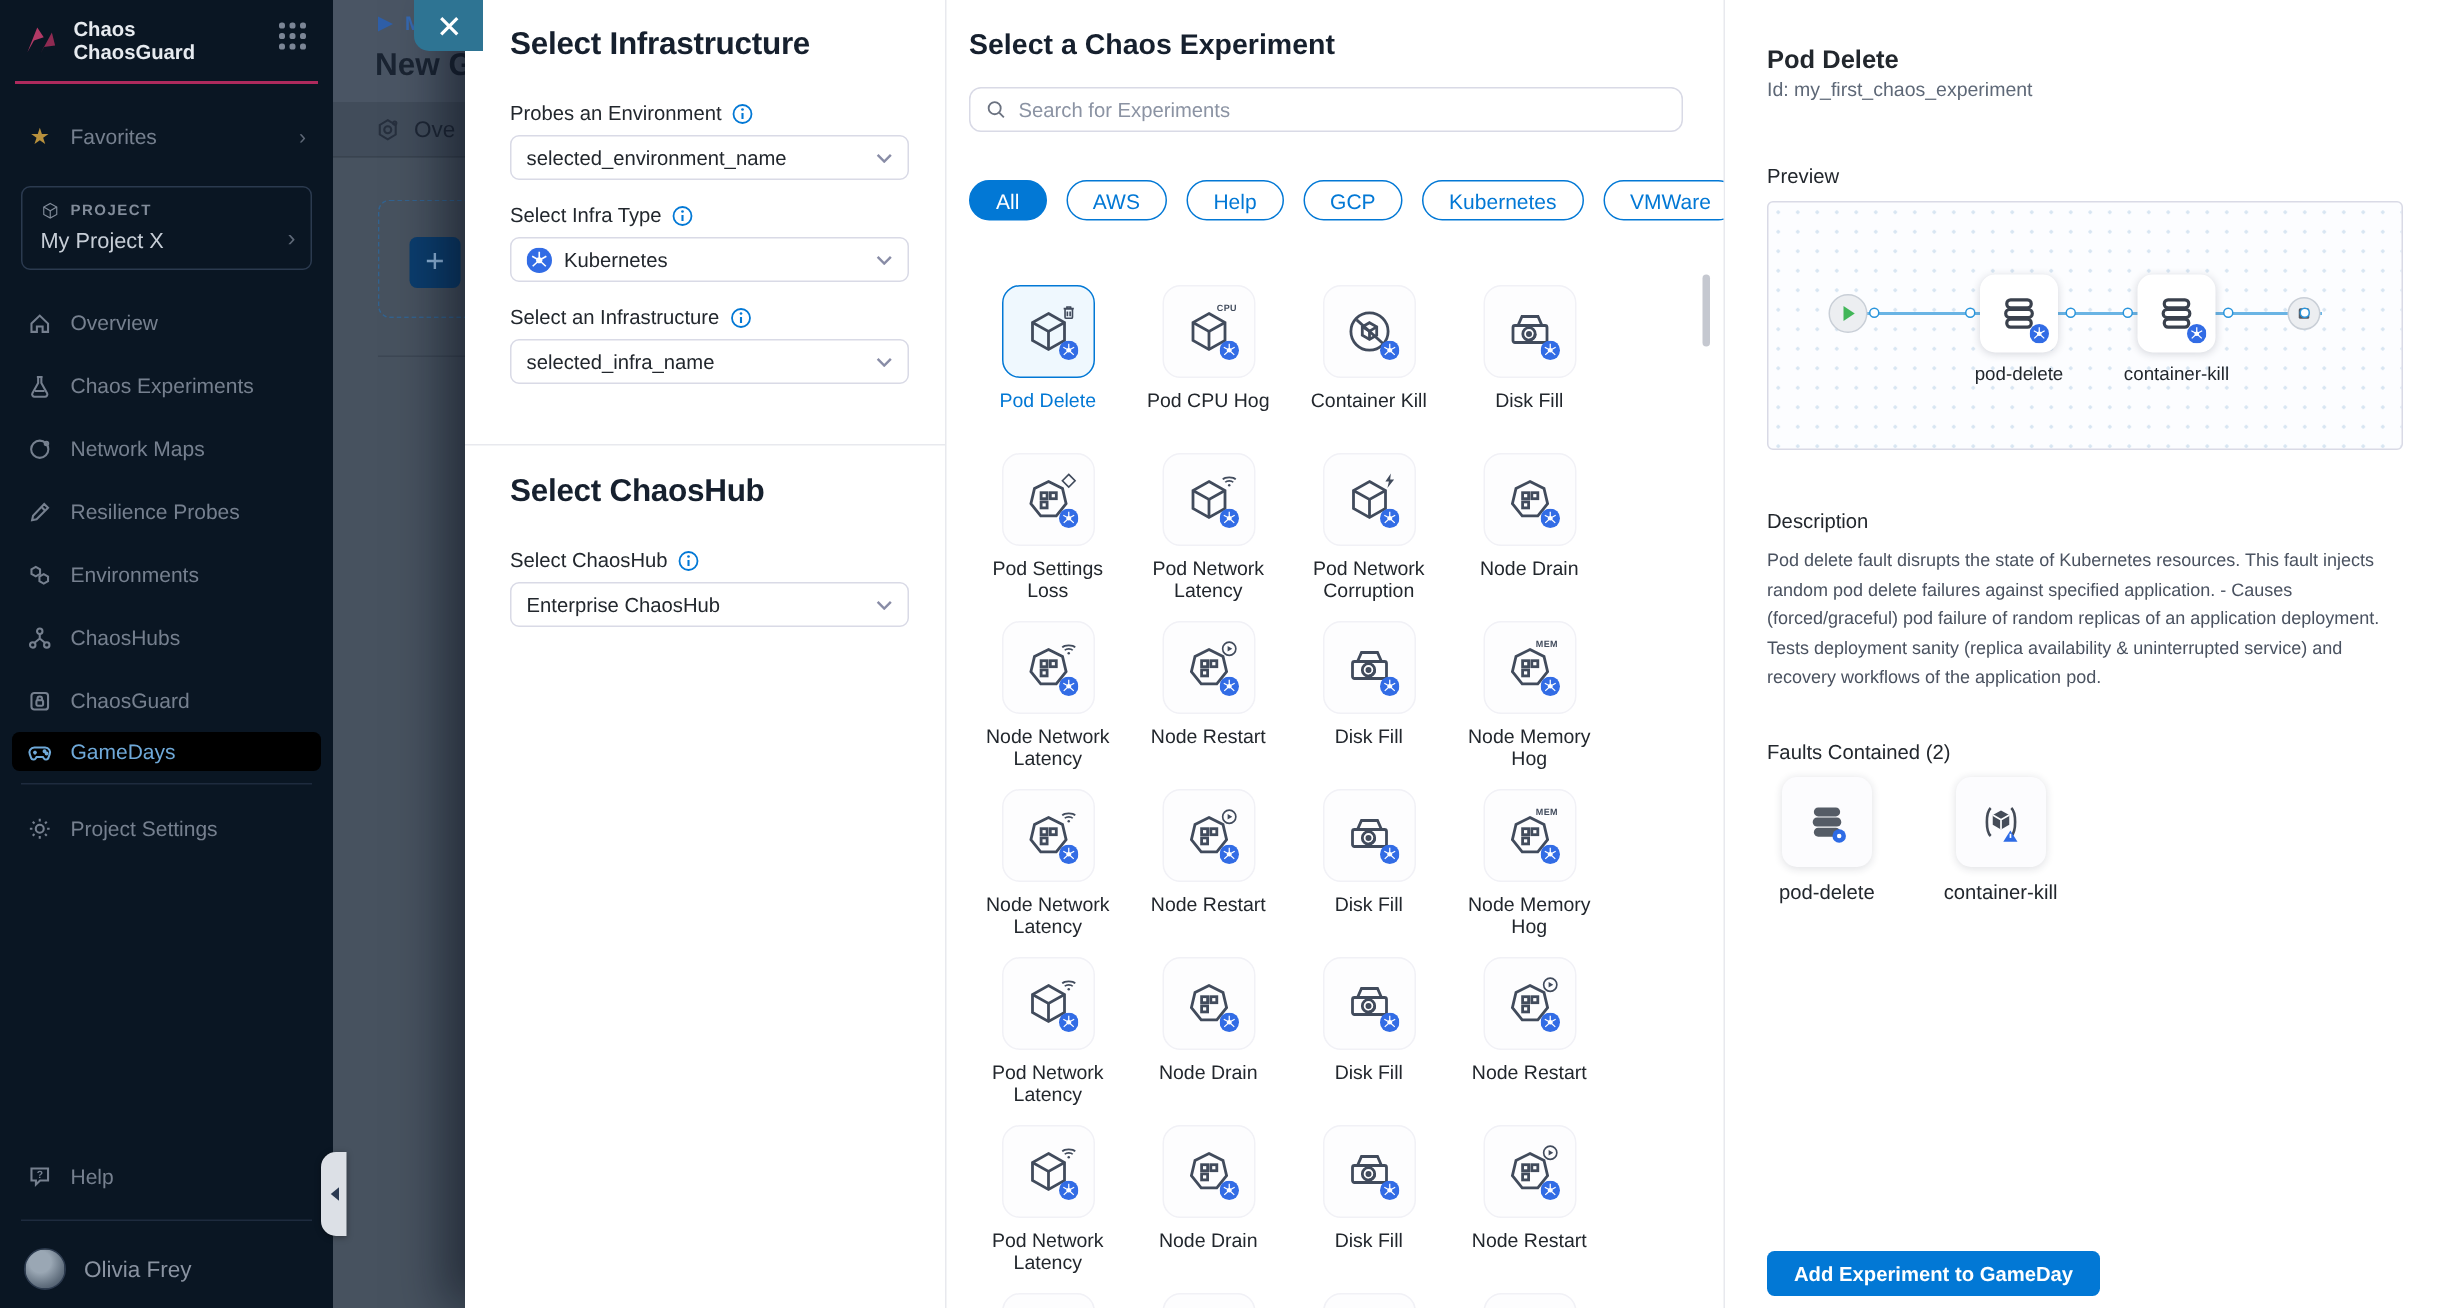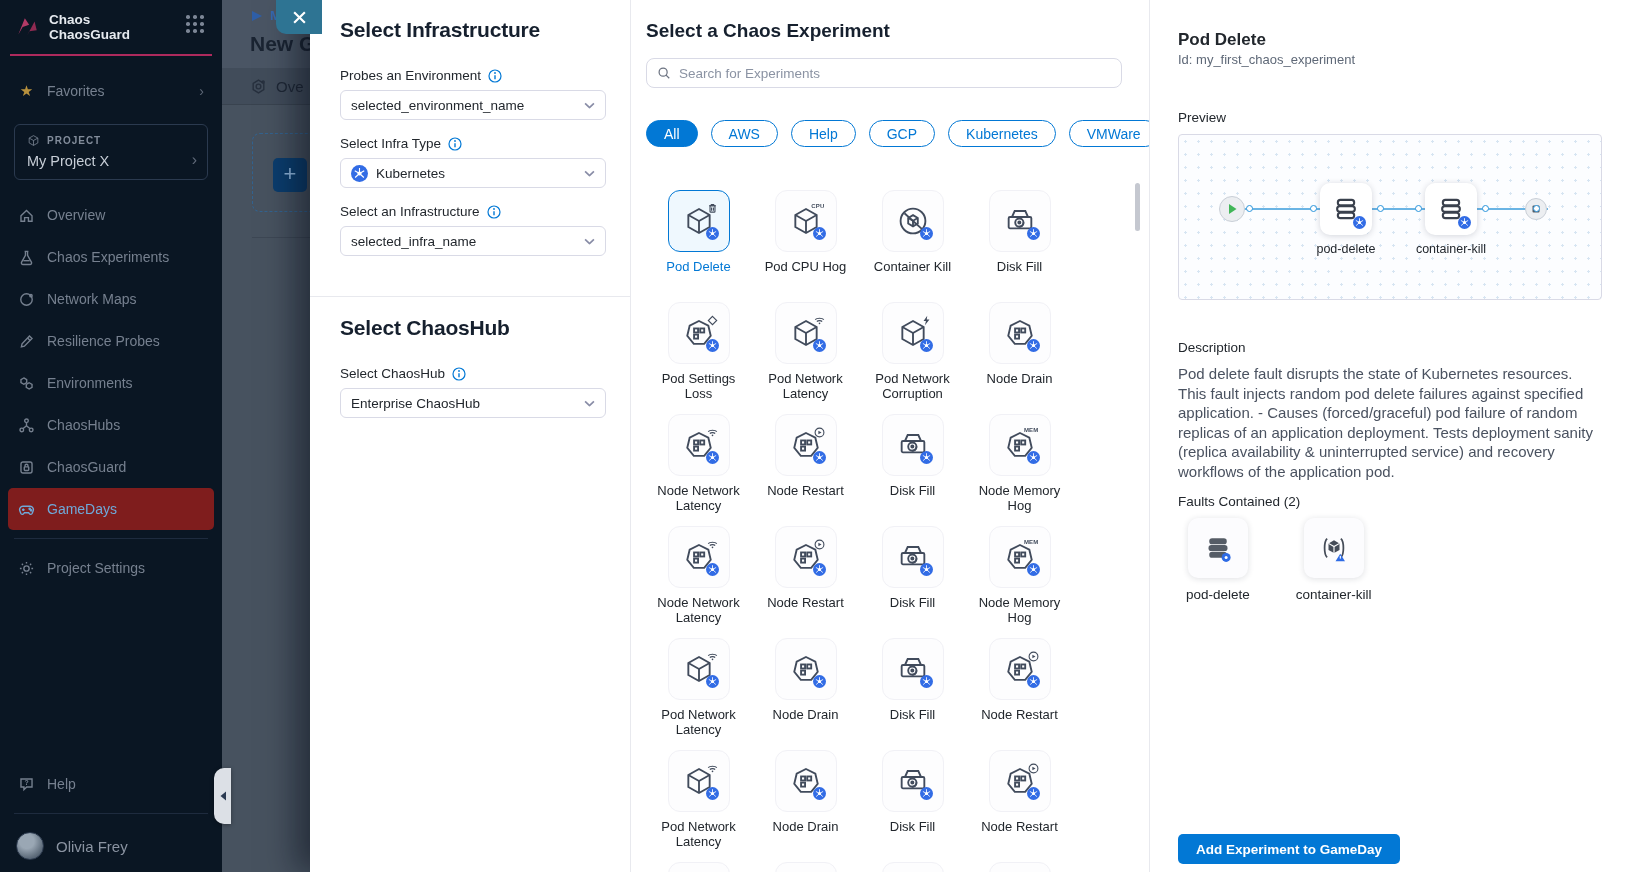--- a/index.html
+++ b/index.html
@@ -12,22 +12,22 @@
   .sb-head { display:flex; align-items:flex-start; padding:12px 14px 10px 14px; }
   .sb-brand { display:flex; gap:9px; align-items:center; flex:1; }
   .sb-brand-txt { color:#E6EAEF; font-size:13.5px; font-weight:700; line-height:15px; }
   .sb-grid9 { width:22px; height:22px; display:grid; grid-template-columns:repeat(3,5px);
               grid-template-rows:repeat(3,5px); gap:2px; margin-top:3px; }
   .sb-grid9 i { width:3.5px; height:3.5px; border-radius:50%; background:#7C8696; }
   .sb-pink { height:2px; background:#AE2A5D; margin:2px 10px 0 10px; }
   .sb-row { display:flex; align-items:center; gap:12px; height:42px; padding:0 18px;
             color:#76808F; font-size:14px; cursor:pointer; flex:0 0 auto; }
   .sb-row .chev-r { margin-left:auto; color:#5E6877; font-size:14px; }
-  .sb-row.active { background:#7f1d1d; color:#6FA9D9; margin:0 8px; padding:0 10px;
-                   border-radius:5px; height:42px;text-align:right; }
+  .sb-row.active { background:#000000; color:#6FA9D9; margin:0 8px; padding:0 10px;
+                   border-radius:5px; height:26px;text-align:right; }
   .sb-ico { width:17px; height:17px; flex:0 0 17px; display:flex; align-items:center; justify-content:center; }
   .sb-ico svg { width:17px; height:17px; stroke:currentColor; fill:none; stroke-width:1.3; }
   .sb-star { color:#B8913D; font-size:15px; }
   .sb-proj { margin:12px 14px 14px 14px; border:1px solid #2B3A4F; border-radius:6px;
              padding:9px 12px 10px 12px; position:relative; cursor:pointer; }
   .sb-proj-lab { display:flex; gap:7px; align-items:center; color:#828C9A; font-size:10px;
                  letter-spacing:1px; font-weight:700; }
   .sb-proj-lab svg { width:13px; height:13px; stroke:#828C9A; fill:none; stroke-width:1.4; }
   .sb-proj-name { color:#C7CED7; font-size:14.5px; margin-top:6px; }
   .sb-proj .chev-r { position:absolute; right:10px; top:26px; color:#5E6877; }
@@ -126,21 +126,21 @@
   .pl-line { position:absolute; top:73px; height:1.6px; background:#6AB4E4; }
   .pl-dot { position:absolute; top:70px; width:7px; height:7px; border-radius:50%; background:#fff;
             border:1.6px solid #2A95DC; }
   .pl-circle { position:absolute; top:61px; width:26px; height:26px; border-radius:50%;
                background:#ECEEF1; border:1px solid #C9CFD7; display:flex; align-items:center; justify-content:center; }
   .pl-node { position:absolute; top:48px; width:52px; height:52px; background:#fff; border-radius:10px;
              box-shadow:0 1px 6px rgba(25,35,55,.18); display:flex; align-items:center; justify-content:center; }
   .pl-node svg.base { width:28px; height:28px; stroke:#3A414D; fill:#fff; stroke-width:1.8; }
   .pl-node .badge { position:absolute; right:6px; bottom:6px; width:13px; height:13px; }
   .pl-label { position:absolute; top:107px; font-size:12.5px; color:#22272D; text-align:center; width:90px; }
-  .dt-desc { position:absolute; left:28px; top:364px; width:426px; font-size:15px; line-height:19.5px;
+  .dt-desc { position:absolute; left:28px; top:364px; width:426px; font-size:12px; line-height:19.5px;
              color:#4A5260; }
   .faults-row { position:absolute; left:36px; top:518px; display:flex; gap:46px; }
   .fault { display:flex; flex-direction:column; align-items:center; gap:9px; }
   .fault-card { width:60px; height:60px; border-radius:10px; background:#FCFCFE;
                 box-shadow:0 1px 6px rgba(25,35,55,.14); position:relative;
                 display:flex; align-items:center; justify-content:center; }
   .fault-card svg { width:30px; height:30px; }
   .fault-name { font-size:13.5px; color:#22272D; }
   .add-btn { position:absolute; left:28px; top:834px; height:30px; padding:0 18px; background:#0278D5;
              border:none; border-radius:5px; color:#fff; font-size:13.5px; font-weight:700;

